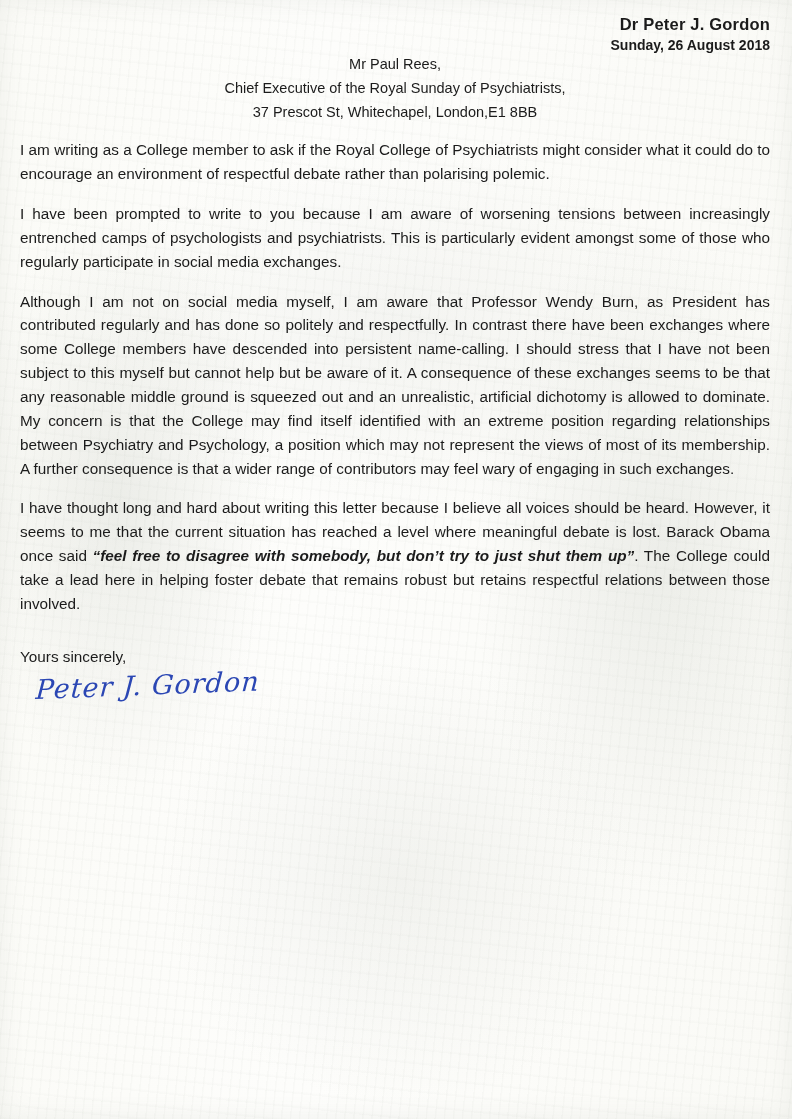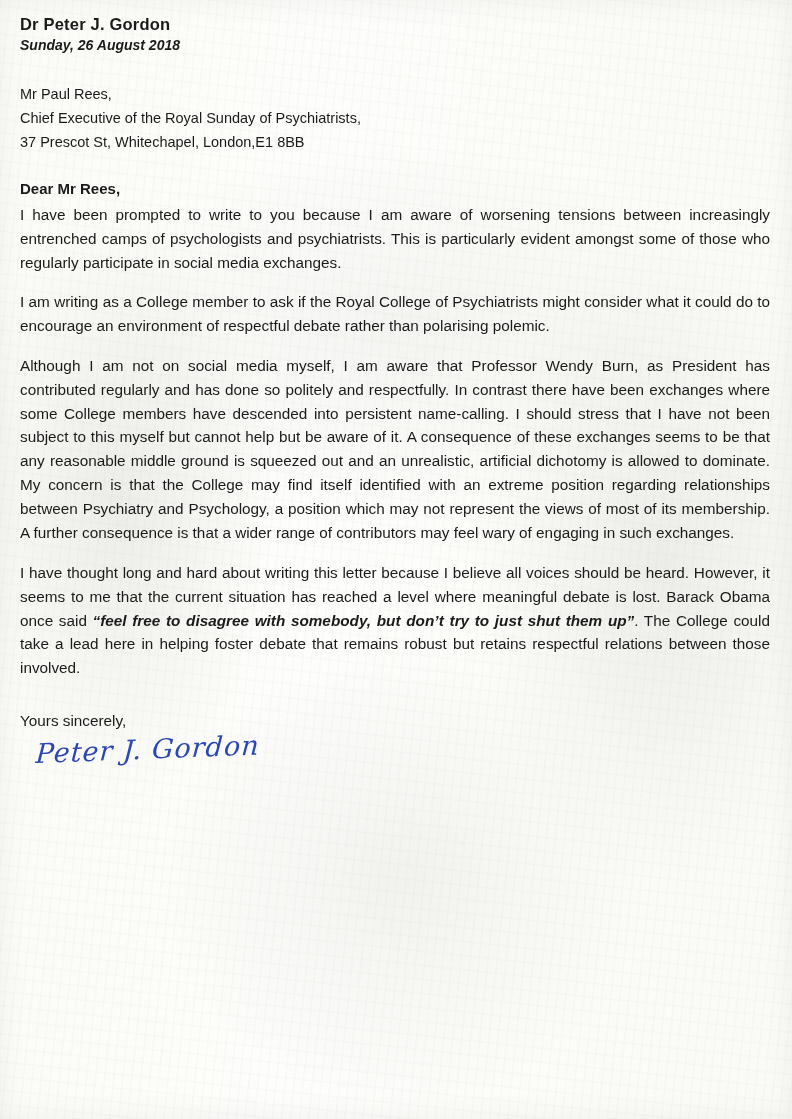--- a/index.html
+++ b/index.html
@@ -43,40 +43,39 @@
   }
 
   .page {
     position: relative;
     padding: 14px 22px 0 20px;
     box-sizing: border-box;
     height: 100%;
   }
 
   .letterhead {
-    text-align: left;
+    text-align: right;
     margin-top: 0;
   }
   .author-name {
     font-size: 16.5px;
     font-weight: bold;
     letter-spacing: 0.2px;
     line-height: 1.3;
   }
   .letter-date {
     font-size: 14px;
-    font-style: italic;
     font-weight: bold;
     margin-top: 2px;
   }
 
   .recipient {
-    margin-top: 30px;
     font-size: 14.5px;
     line-height: 1.63;
+    text-align: center;
   }
   .recipient div {
     white-space: pre;
   }
 
   .salutation {
     margin-top: 26px;
     font-size: 15px;
     font-weight: bold;
   }
@@ -136,24 +135,23 @@
     <div class="author-name">Dr Peter J. Gordon</div>
     <div class="letter-date">Sunday, 26 August 2018</div>
   </div>
 
   <div class="recipient">
     <div>Mr Paul Rees,</div>
     <div>Chief Executive of the Royal Sunday of Psychiatrists,</div>
     <div>37 Prescot St, Whitechapel, London,E1 8BB</div>
   </div>
 
-  <div class="salutation">Dear Mr Rees,</div>
 
+  <p class="body-block tight">I am writing as a College member to ask if the Royal College of Psychiatrists might consider what it could do to encourage an environment of respectful debate rather than polarising polemic.</p>
   <p class="body-block">I have been prompted to write to you because I am aware of worsening tensions between increasingly entrenched camps of psychologists and psychiatrists. This is particularly evident amongst some of those who regularly participate in social media exchanges.</p>
-  <p class="body-block tight">I am writing as a College member to ask if the Royal College of Psychiatrists might consider what it could do to encourage an environment of respectful debate rather than polarising polemic.</p>
   <p class="body-block">Although I am not on social media myself, I am aware that Professor Wendy Burn, as President has contributed regularly and has done so politely and respectfully. In contrast there have been exchanges where some College members have descended into persistent name-calling. I should stress that I have not been subject to this myself but cannot help but be aware of it. A consequence of these exchanges seems to be that any reasonable middle ground is squeezed out and an unrealistic, artificial dichotomy is allowed to dominate. My concern is that the College may find itself identified with an extreme position regarding relationships between Psychiatry and Psychology, a position which may not represent the views of most of its membership. A further consequence is that a wider range of contributors may feel wary of engaging in such exchanges.</p>
 
   <p class="body-block"><span>I have thought long and hard about writing this letter because I believe all voices should be heard. However, it seems to me that the current situation has reached a level where meaningful debate is lost. Barack Obama once said </span><em>“feel free to disagree with somebody, but don’t try to just shut them up”</em><span>. The College could take a lead here in helping foster debate that remains robust but retains respectful relations between those involved.</span></p>
 
 
   <div class="closing">Yours sincerely,</div>
 
   <div class="signature">Peter J. Gordon</div>
 
 </div>

